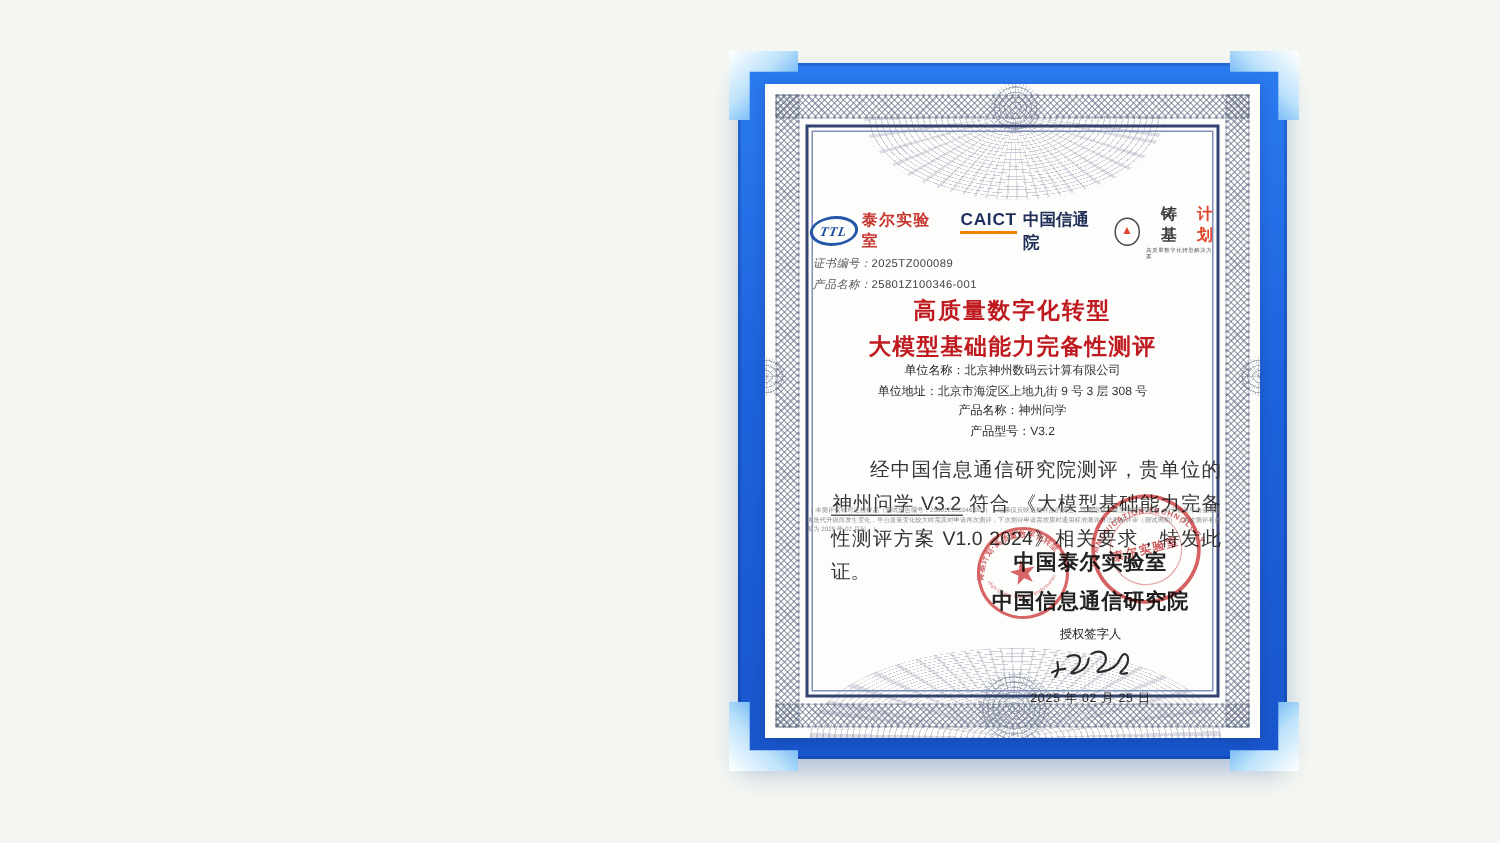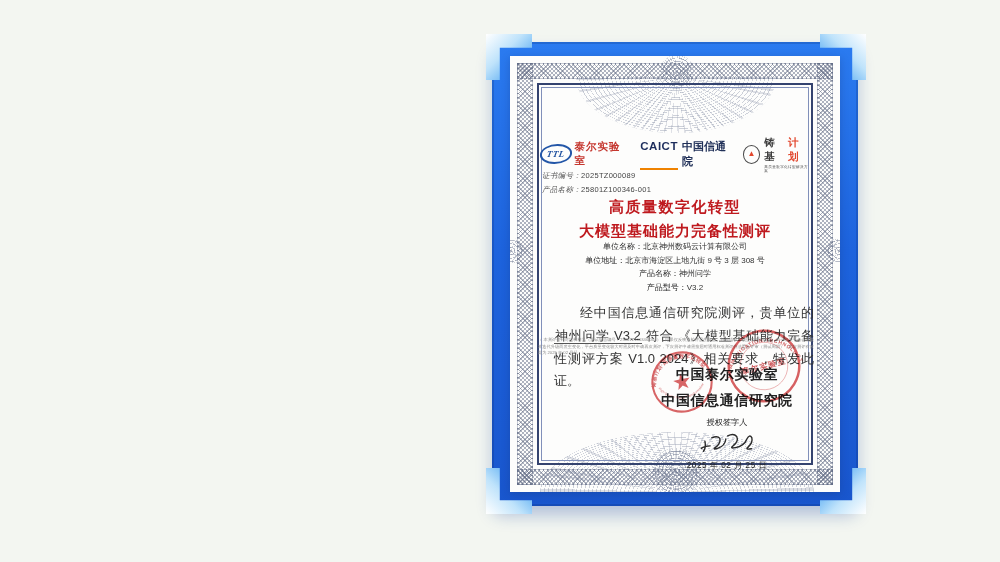--- a/index.html
+++ b/index.html
@@ -53,28 +53,28 @@
   .logo-row{position:absolute;left:30px;right:30px;top:80px;height:36px;display:flex;
     align-items:center;justify-content:center;gap:13px;}
   .ttl{display:flex;align-items:center;gap:3px;}
   .ttl-ellipse{width:30px;height:16px;border:2px solid #2457a8;border-radius:50%;
     display:flex;align-items:center;justify-content:center;transform:skewX(-10deg);}
   .ttl-abbr{font-family:"Liberation Serif",serif;font-style:italic;font-weight:bold;
     font-size:9px;color:#1d4f9e;letter-spacing:.5px;}
   .ttl-name{font-family:"Liberation Serif",serif;font-weight:bold;font-size:10.5px;color:#c5372f;letter-spacing:1px;}
   .caict{display:flex;align-items:baseline;gap:4px;}
   .caict-abbr{font-size:11.5px;font-weight:bold;color:#1d2d5c;letter-spacing:.5px;
-    border-bottom:2px solid #ef8200;padding-bottom:16px;}
+    border-bottom:2px solid #ef8200;padding-bottom:1px;}
   .caict-name{font-size:11px;font-weight:bold;color:#203058;}
   .zhuji{display:flex;align-items:center;gap:4px;}
   .zhuji-circle{width:17px;height:17px;border:1.6px solid #4a4a4a;border-radius:50%;
     display:flex;align-items:center;justify-content:center;}
   .zhuji-tri{color:#e2462c;font-size:8px;line-height:1;}
   .zhuji-txt{display:flex;flex-direction:column;}
-  .zhuji-words{display:flex;gap:2px;font-weight:bold;font-size:10.5px;letter-spacing:1.5px;}
+  .zhuji-words{display:flex;gap:2px;font-weight:bold;font-size:10.5px;letter-spacing:1.5px;text-align:right;}
   .zhuji-dark{color:#3c3c3c;} .zhuji-red{color:#e2462c;}
   .zhuji-sub{font-size:3.6px;color:#555;letter-spacing:.4px;margin-top:1px;}
 
   
   .meta-row{position:absolute;left:32px;font-size:7.5px;color:#555;letter-spacing:.3px;}
   .meta-row .lab{color:#555;font-style:italic;} .meta-row .val{color:#444;}
   .meta-cert{top:115px;} .meta-report{top:129px;}
 
   
   .titles{position:absolute;left:0;right:0;top:142px;text-align:center;color:#bf1a1f;font-weight:bold;}

